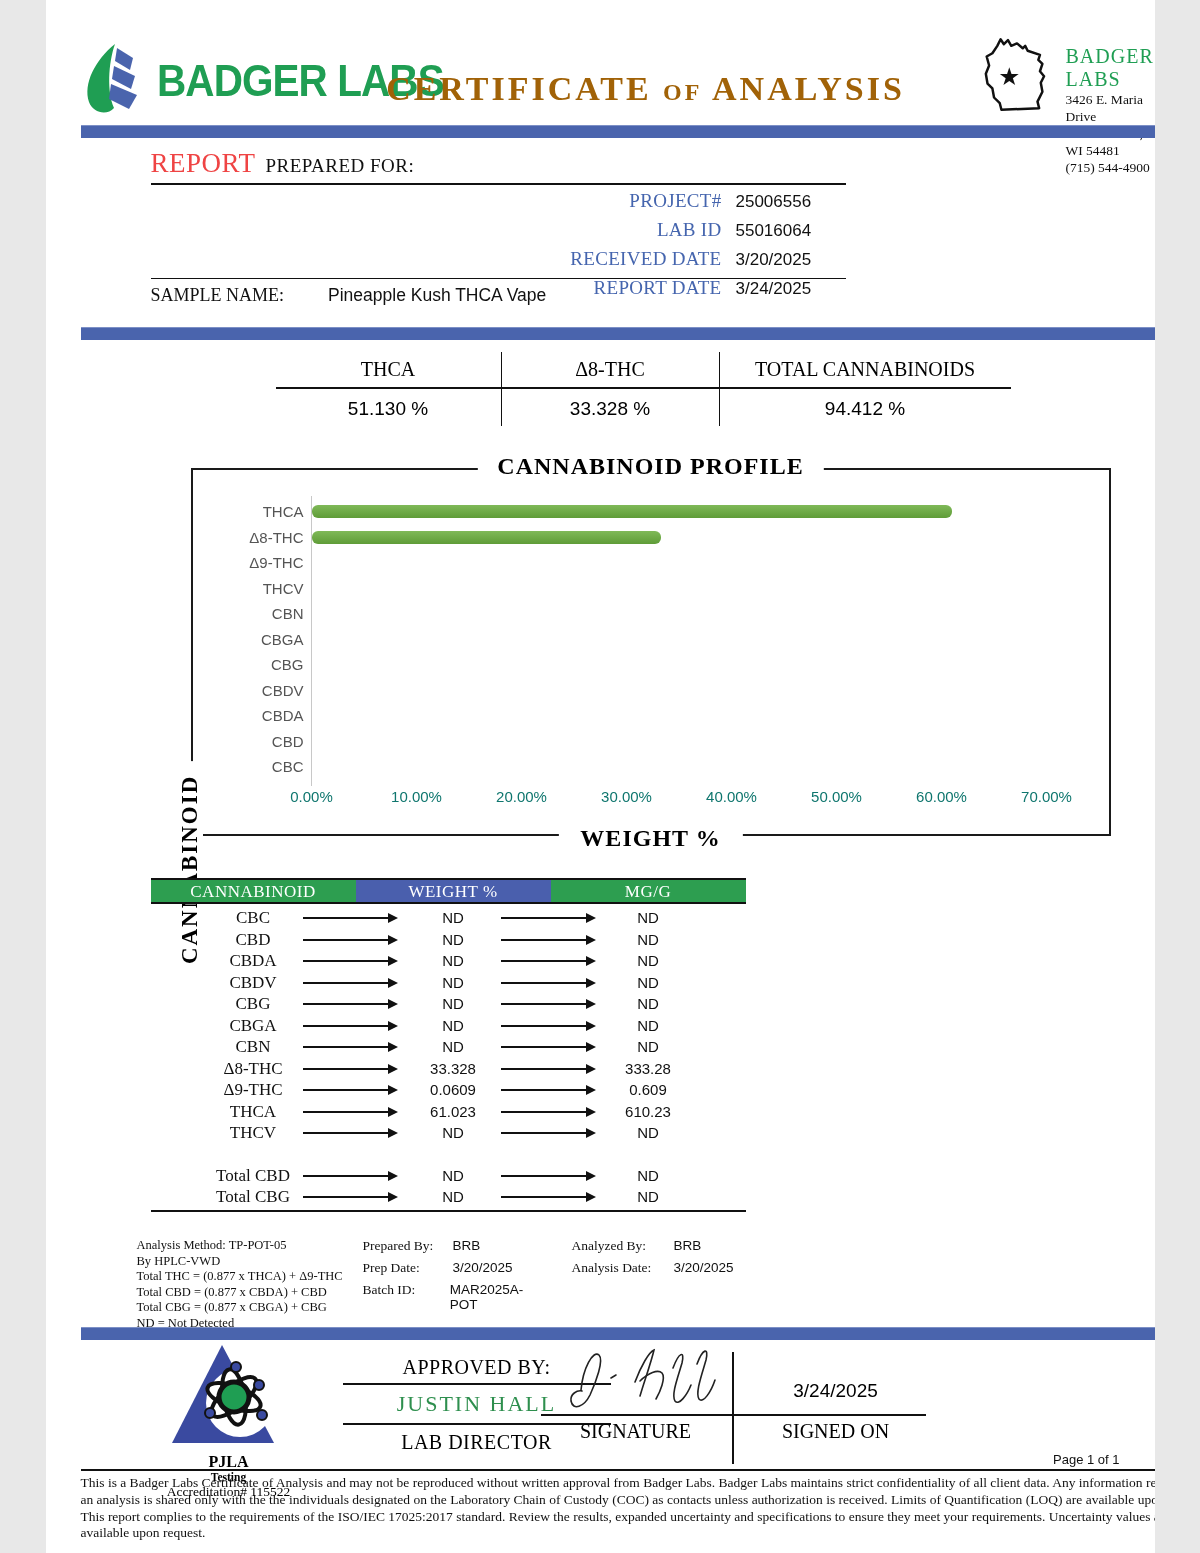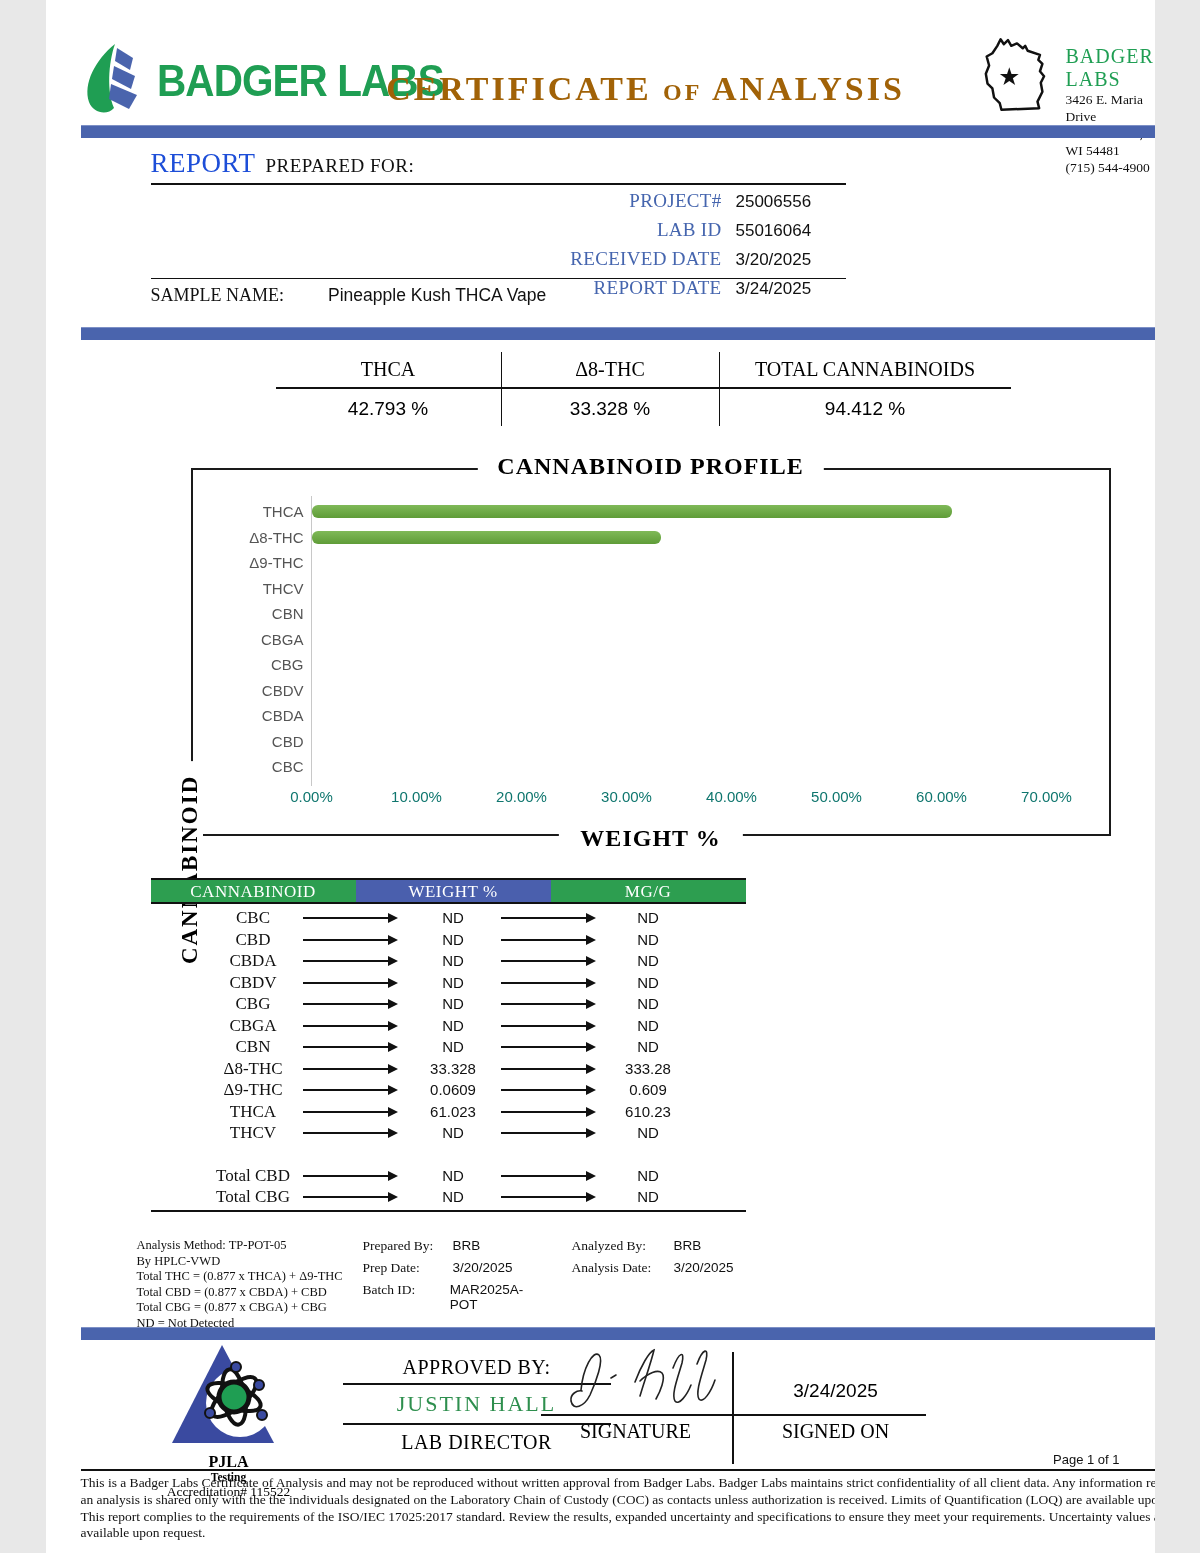--- a/index.html
+++ b/index.html
@@ -15,21 +15,21 @@
   .lab-box { position:absolute; left:930px; top:33px; display:flex; gap:8px; align-items:flex-start; }
   .lab-box .txt { padding-top:12px; }
   .lab-name { font-size:20px; color:#1f9e53; letter-spacing:1px; }
   .lab-addr { font-size:13.5px; color:#111; line-height:17px; }
 
   .blue-bar { position:absolute; left:35px; width:1140px; height:13px; background:#4a64ad; border-top:1px solid #7d90c6; }
   #bar1 { top:125px; } #bar2 { top:327px; } #bar3 { top:1327px; }
 
   
   .report-head { position:absolute; left:105px; top:148px; width:695px; border-bottom:2.5px solid #111; padding-bottom:4px; }
-  .report-word { font-size:27px; color:#1d4ed8; letter-spacing:.5px; }
+  .report-word { font-size:27px; color:#ef4444; letter-spacing:.5px; }
   .report-rest { font-size:19px; color:#111; margin-left:6px; letter-spacing:.5px; }
   .meta-fields { position:absolute; left:105px; top:190px; width:690px; }
   .meta-row { display:flex; justify-content:flex-end; align-items:baseline; margin-bottom:7px; }
   .meta-label { font-size:19px; color:#4565ae; text-align:right; letter-spacing:.3px; }
   .meta-value { font-family:"Liberation Sans", sans-serif; font-size:17px; color:#111; width:105px; margin-left:14px; }
   .sample-line { position:absolute; left:105px; top:278px; width:695px; border-top:1.5px solid #111; padding-top:6px; }
   .sample-label { font-size:18px; color:#111; }
   .sample-value { font-family:"Liberation Sans", sans-serif; font-size:17.5px; color:#111; margin-left:40px; }
 
   
@@ -172,21 +172,21 @@
     <span class="sample-label">SAMPLE NAME:</span>
     <span class="sample-value">Pineapple Kush THCA Vape</span>
   </div>
 
   <div class="blue-bar" id="bar2"></div>
 
   <div class="summary" id="summary-grid">
       <div class="sum-cell sum-h">THCA</div>
       <div class="sum-cell sum-h sum-div">Δ8-THC</div>
       <div class="sum-cell sum-h sum-div">TOTAL CANNABINOIDS</div>
-      <div class="sum-cell sum-v">42.793 %</div>
+      <div class="sum-cell sum-v">51.130 %</div>
       <div class="sum-cell sum-v sum-div">33.328 %</div>
       <div class="sum-cell sum-v sum-div">94.412 %</div>
     </div>
 
   <div class="chart-box">
     <div class="chart-legend">CANNABINOID PROFILE</div>
     <div class="chart-ylabel">CANNABINOID</div>
     <div class="plot-axis"></div>
     <div class="chart-rows" id="chart-rows">
         <div class="chart-row">

